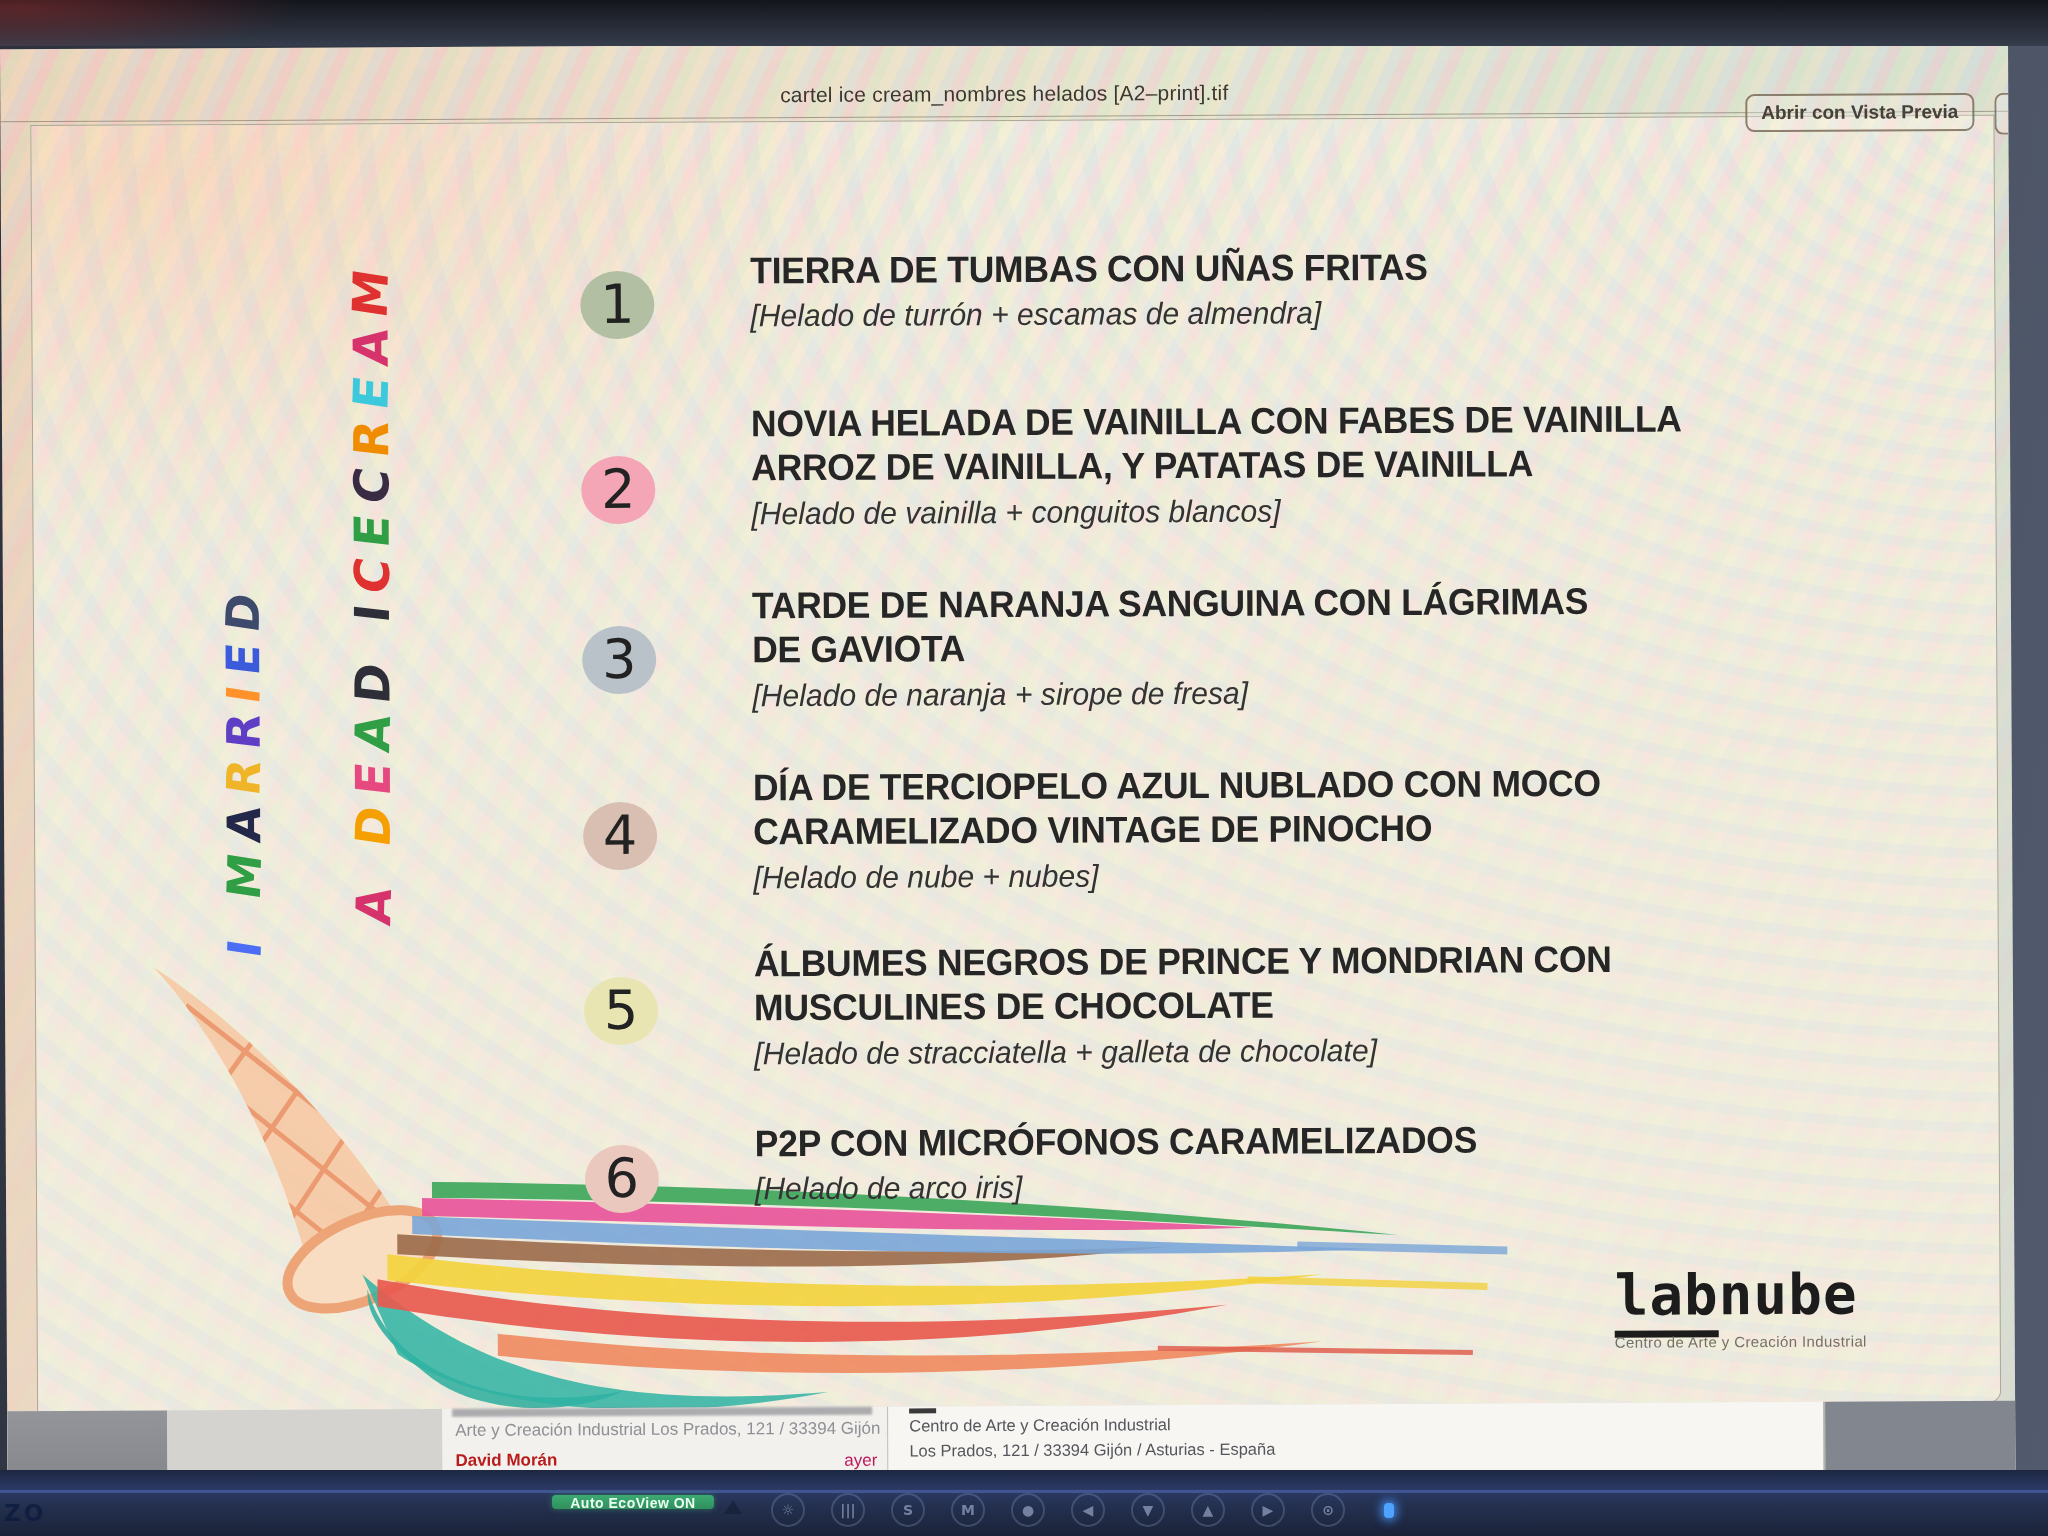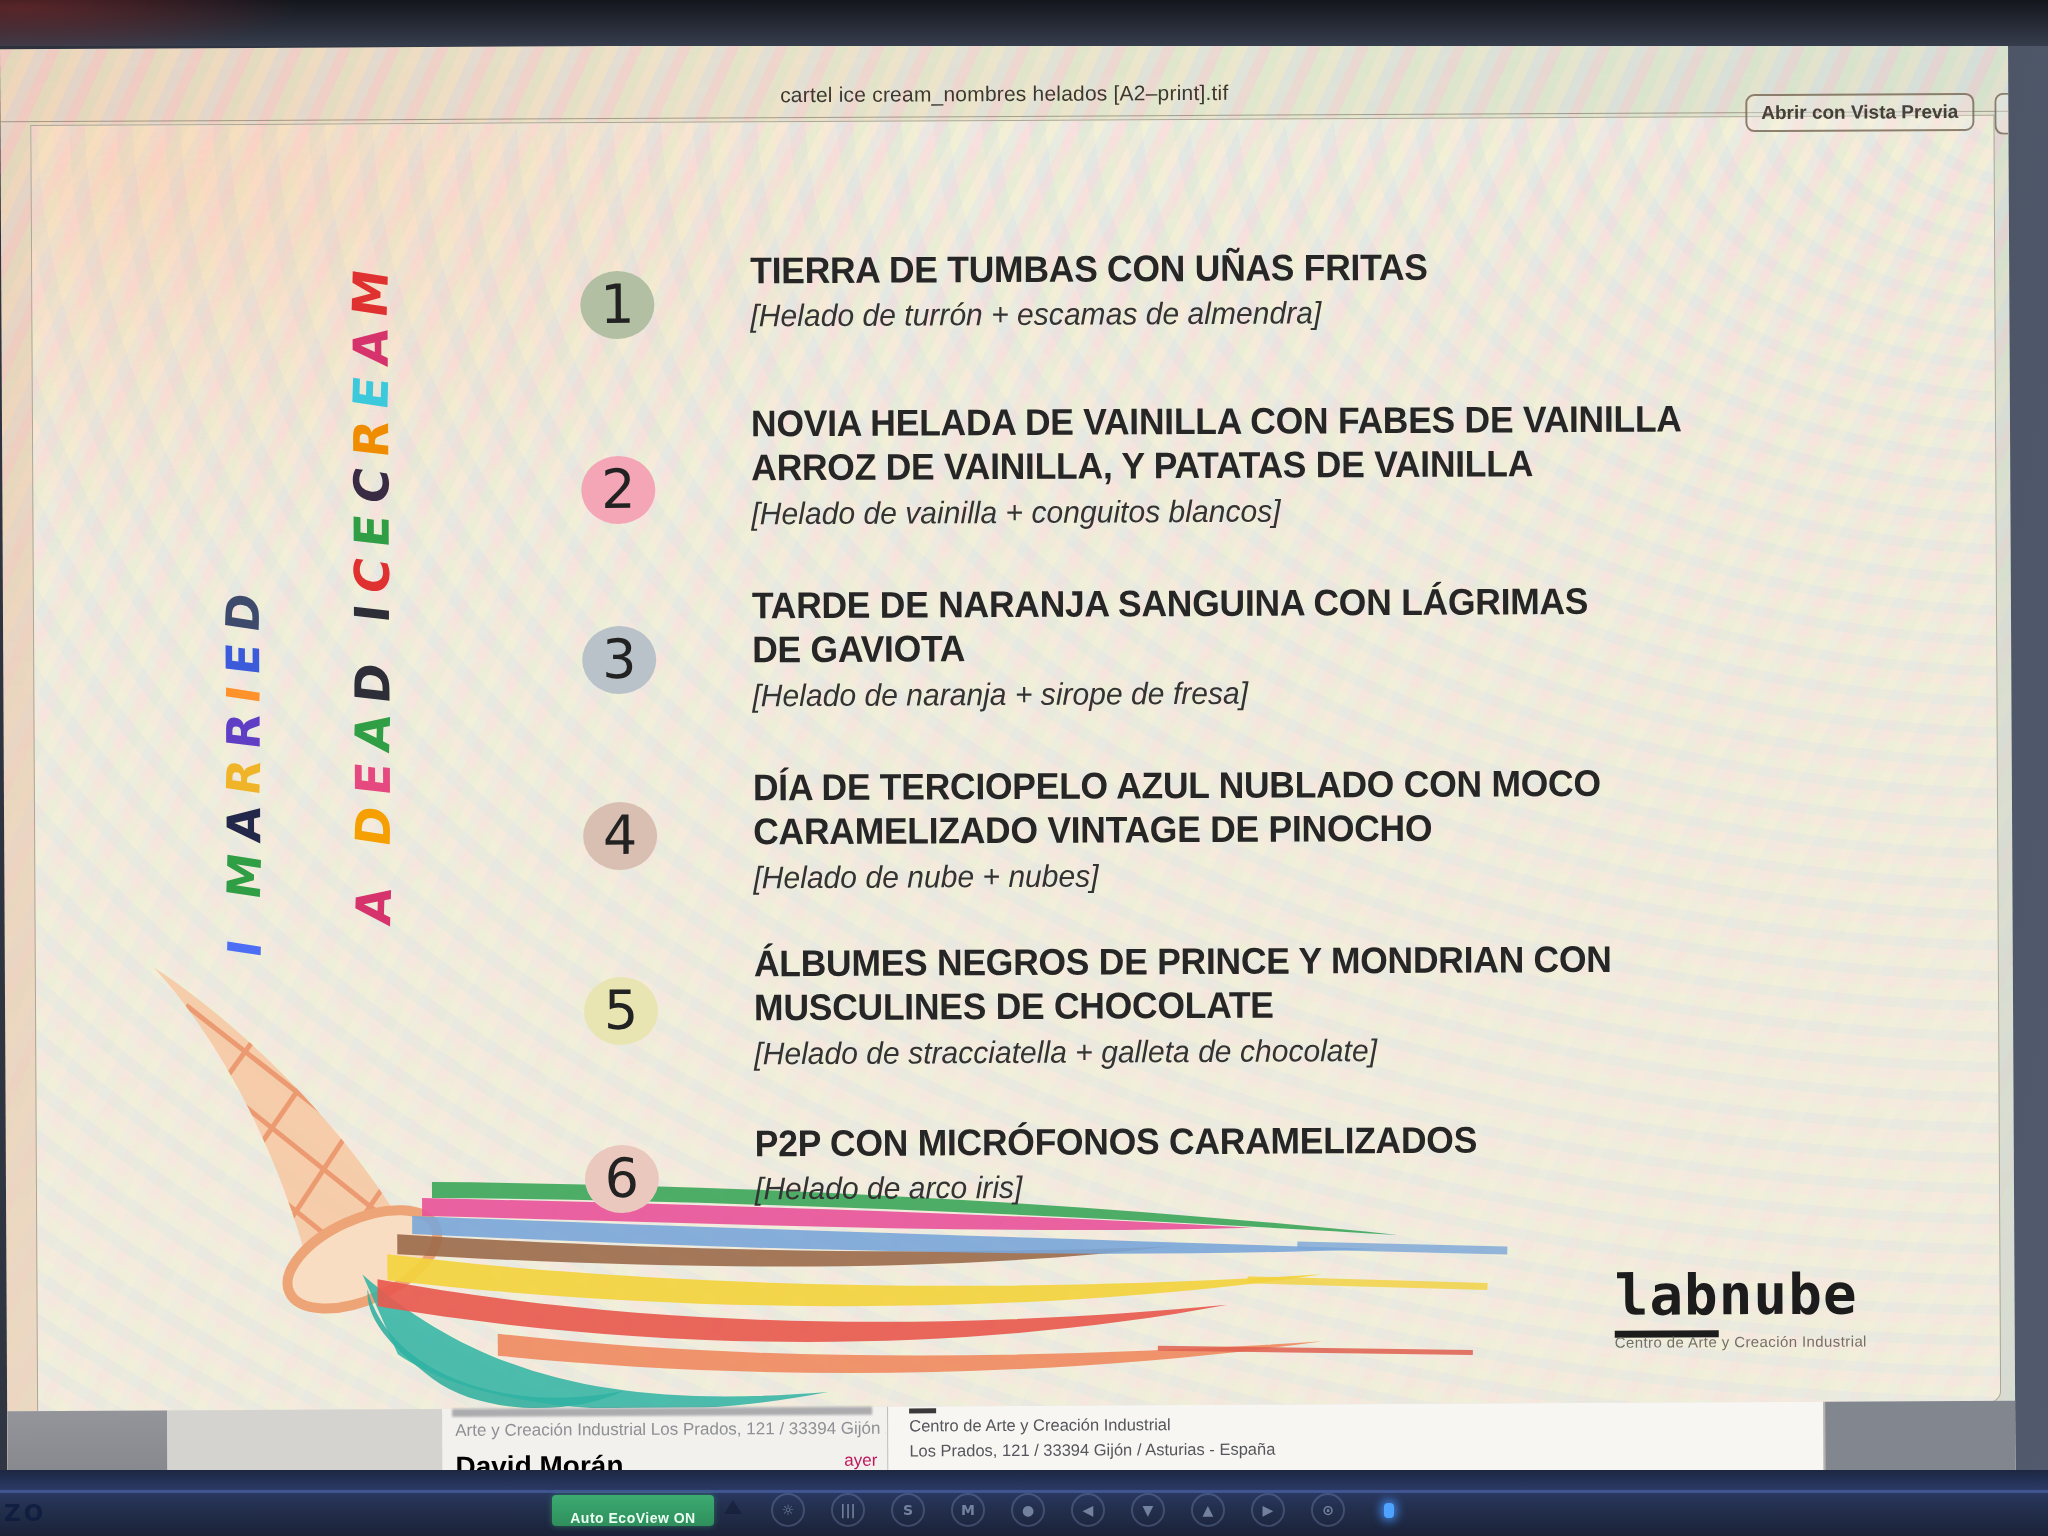--- a/index.html
+++ b/index.html
@@ -8,22 +8,22 @@
   
   .bezel-top{position:absolute;top:0;left:0;right:0;height:46px;z-index:6;
     background:linear-gradient(180deg,#14161d 0%,#262b36 55%,#363d4c 100%);}
   .bezel-top .corner-glow{position:absolute;left:0;top:0;width:420px;height:46px;
     background:radial-gradient(400px 70px at 20px 8px,rgba(140,45,45,.55),transparent 70%);}
   .bezel-bottom{position:absolute;left:0;top:1470px;right:0;bottom:0;z-index:6;
     background:linear-gradient(180deg,#1d2742 0%,#2b3a66 30%,#24304f 55%,#1a2238 100%);}
   .bezel-hl{position:absolute;left:0;right:0;top:20px;height:3px;background:rgba(90,120,200,.45);}
   .brand-fragment{position:absolute;left:4px;top:30px;font-weight:bold;font-size:23px;
     letter-spacing:3px;color:#0d1b3f;opacity:.8;font-family:"DejaVu Sans",sans-serif;}
-  .ecoview-pill{position:absolute;left:552px;top:25px;width:162px;height:31px;border-radius:4px;
-    background:linear-gradient(180deg,#3cab72,#2f8f5c);display:flex;align-items:flex-end;justify-content:center;
+  .ecoview-pill{position:absolute;left:552px;top:25px;width:162px;height:14px;border-radius:4px;
+    background:linear-gradient(180deg,#3cab72,#2f8f5c);display:flex;align-items:flex-start;justify-content:center;
     box-shadow:0 0 6px rgba(60,170,110,.5);}
   .ecoview-pill span{color:#eafff2;font-size:14px;font-weight:bold;letter-spacing:.5px;}
   .osd-arrow{position:absolute;left:724px;top:30px;width:0;height:0;opacity:.5;
     border-left:9px solid transparent;border-right:9px solid transparent;border-bottom:14px solid #0e1730;}
   .osd-row{position:absolute;left:771px;top:23px;display:flex;gap:26px;}
   .osd-btn{width:34px;height:34px;border-radius:50%;border:2px solid rgba(120,140,180,.35);
     display:flex;align-items:center;justify-content:center;box-sizing:border-box;}
   .osd-btn span{color:rgba(150,165,195,.7);font-size:14px;font-weight:bold;
     font-family:"DejaVu Sans",sans-serif;}
   .power-led{position:absolute;left:1384px;top:33px;width:10px;height:15px;border-radius:4px;
@@ -91,21 +91,21 @@
   .seg-dark{left:0;width:160px;background:linear-gradient(180deg,#94959a,#85868b);}
   .seg-light{left:160px;width:275px;background:#d5d3d0;}
   .seg-list{left:435px;width:445px;background:#f2f1ee;}
   .seg-div{left:880px;width:1px;background:#b8b8b8;}
   .seg-pane{left:881px;width:935px;background:#f7f6f3;}
   .seg-seam{left:1816px;width:2px;background:#b5b2ac;}
   .seg-rdark{left:1818px;right:0;background:#81868f;}
   .m-row0{position:absolute;left:445px;top:0;width:420px;height:8px;background:rgba(115,115,122,.55);filter:blur(1px);}
   .m-preview{position:absolute;left:448px;top:12px;font-size:17px;color:#8f9095;width:430px;
     white-space:nowrap;overflow:hidden;}
-  .m-sender{position:absolute;left:448px;top:42px;font-size:28px;font-weight:bold;color:#000000;}
+  .m-sender{position:absolute;left:448px;top:42px;font-size:17px;font-weight:bold;color:#b91c1c;}
   .m-date{position:absolute;left:800px;top:44px;width:70px;text-align:right;font-size:17px;color:#be185d;}
   .m-rownext{position:absolute;left:448px;top:68px;width:230px;height:6px;background:rgba(50,50,55,.6);filter:blur(1px);}
   .m-dash{position:absolute;left:902px;top:2px;width:27px;height:5px;background:#3a3a3a;}
   .m-line1{position:absolute;left:902px;top:10px;font-size:16.5px;color:#55565c;}
   .m-line2{position:absolute;left:902px;top:35px;font-size:16.5px;color:#55565c;}
 </style>
 </head>
 <body>
 
 <div class="bezel-top">

